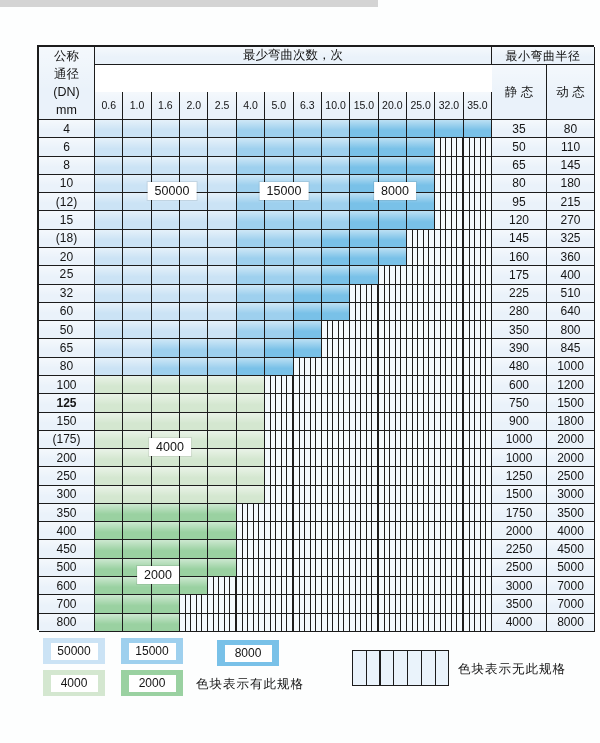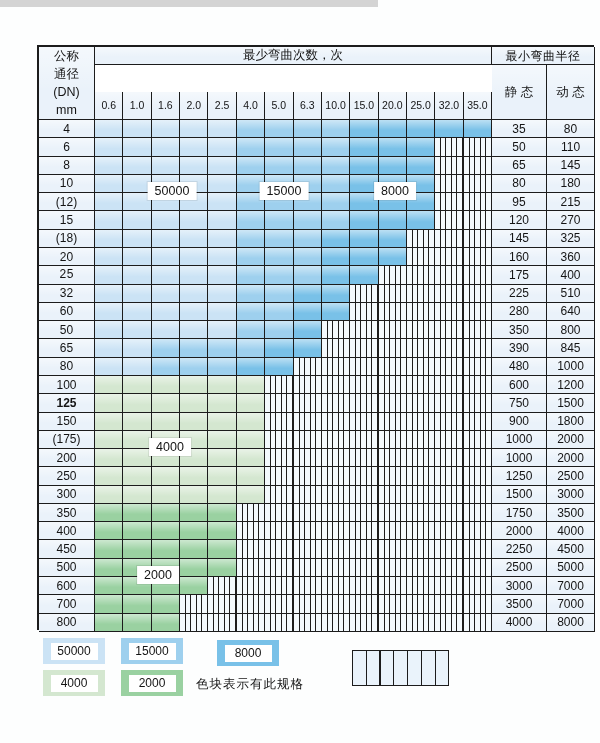--- a/index.html
+++ b/index.html
@@ -571,13 +571,14 @@
       <span class="num">8000</span>
     </div>
   <div class="swatch zD" style="left:43px;top:670px">
       <span class="num">4000</span>
     </div>
   <div class="swatch zE" style="left:121px;top:670px">
       <span class="num">2000</span>
     </div>
   <div class="note" style="left:196px;top:676px">色块表示有此规格</div>
   <div class="hatchbox"></div>
+  <div class="note" style="left:458px;top:661px">色块表示无此规格</div>
 </div>
 
 </body></html>

